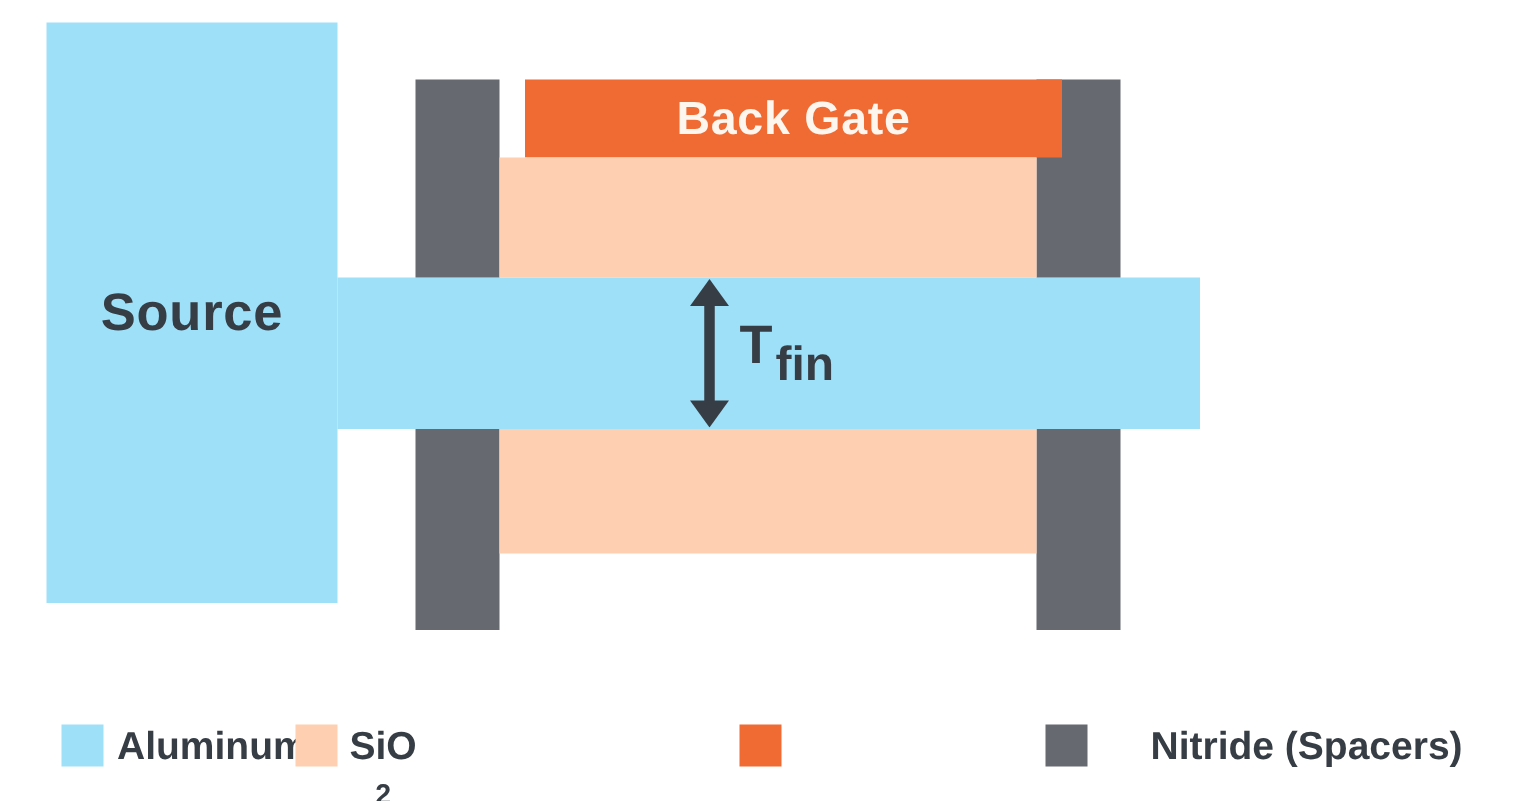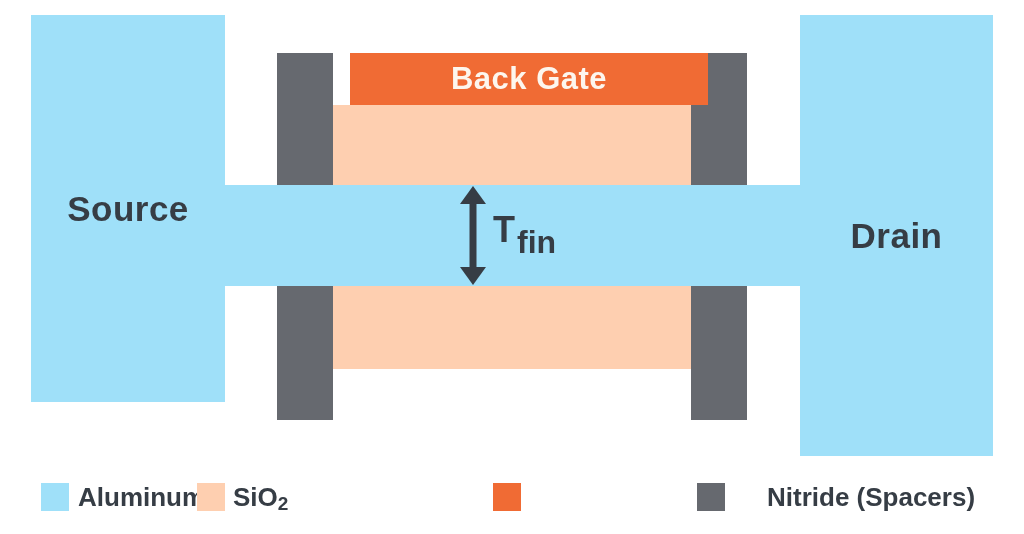--- a/index.html
+++ b/index.html
@@ -83,23 +83,20 @@
 <body>
 
 <div class="canvas">
 
   <div class="region silicon" style="left:31px; top:15px; width:194px; height:387px;">
     <span class="big-label">Source</span>
   </div>
 
   <div class="region silicon" style="left:225px; top:185px; width:575px; height:101px;"></div>
 
-  <div class="region silicon" style="left:800px; top:15px; width:193px; height:441px;">
-    <span class="big-label">Drain</span>
-  </div>
 
   <div class="region nitride" style="left:277px; top:53px; width:56px; height:132px;"></div>
   <div class="region nitride" style="left:691px; top:53px; width:56px; height:132px;"></div>
   <div class="region aluminum" style="left:333px; top:53px; width:358px; height:52px;margin-left:17px;">
     <span class="gate-label">Back Gate</span>
   </div>
   <div class="region sio2" style="left:333px; top:105px; width:358px; height:80px;"></div>
 
   <div class="region nitride" style="left:277px; top:286px; width:56px; height:134px;"></div>
   <div class="region nitride" style="left:691px; top:286px; width:56px; height:134px;"></div>
@@ -111,21 +108,21 @@
     <polygon points="14,99 1,81 27,81" fill="currentColor"></polygon>
   </svg>
   <div class="tfin-label">
     <span class="tfin-main">T</span><span class="tfin-sub">fin</span>
   </div>
 
   <div class="legend-swatch silicon" style="left:41px;"></div>
   <div class="legend-label" style="left:78px;">Aluminum</div>
 
   <div class="legend-swatch sio2" style="left:197px;"></div>
-  <div class="legend-label" style="left:233px;">
+  <div class="legend-label" style="left:233px;flex-direction:column;">
       <span>SiO</span>
       <span class="legend-sub">2</span>
     </div>
 
   <div class="legend-swatch aluminum" style="left:493px;"></div>
 
   <div class="legend-swatch nitride" style="left:697px;"></div>
   <div class="legend-label" style="left:735px;margin-left:32px;">Nitride (Spacers)</div>
 
 </div>

